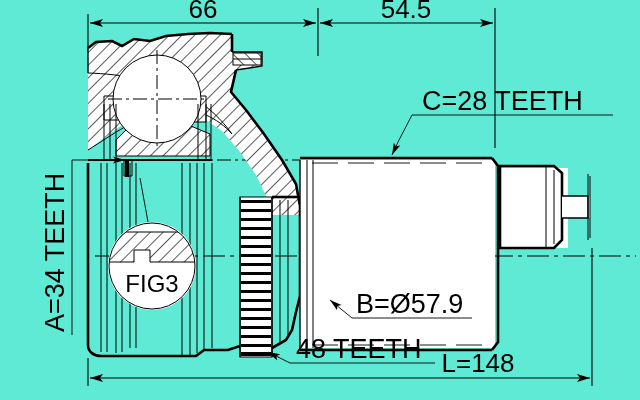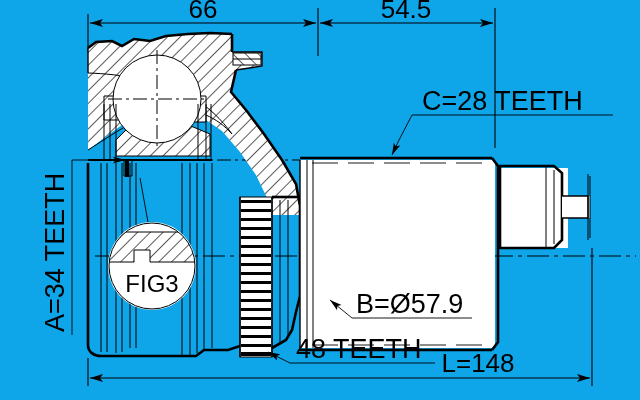--- a/index.html
+++ b/index.html
@@ -4,21 +4,21 @@
 <style>
   html, body {
     margin: 0;
     padding: 0;
     background: #ffffff;
   }
   #sheet {
     position: relative;
     width: 640px;
     height: 400px;
-    background: #0ea5e9;
+    background: #5eead4;
     font-family: "Liberation Sans", sans-serif;
     overflow: hidden;
   }
   svg.drawing {
     position: absolute;
     top: 0;
     left: 0;
     width: 640px;
     height: 400px;
     display: block;

